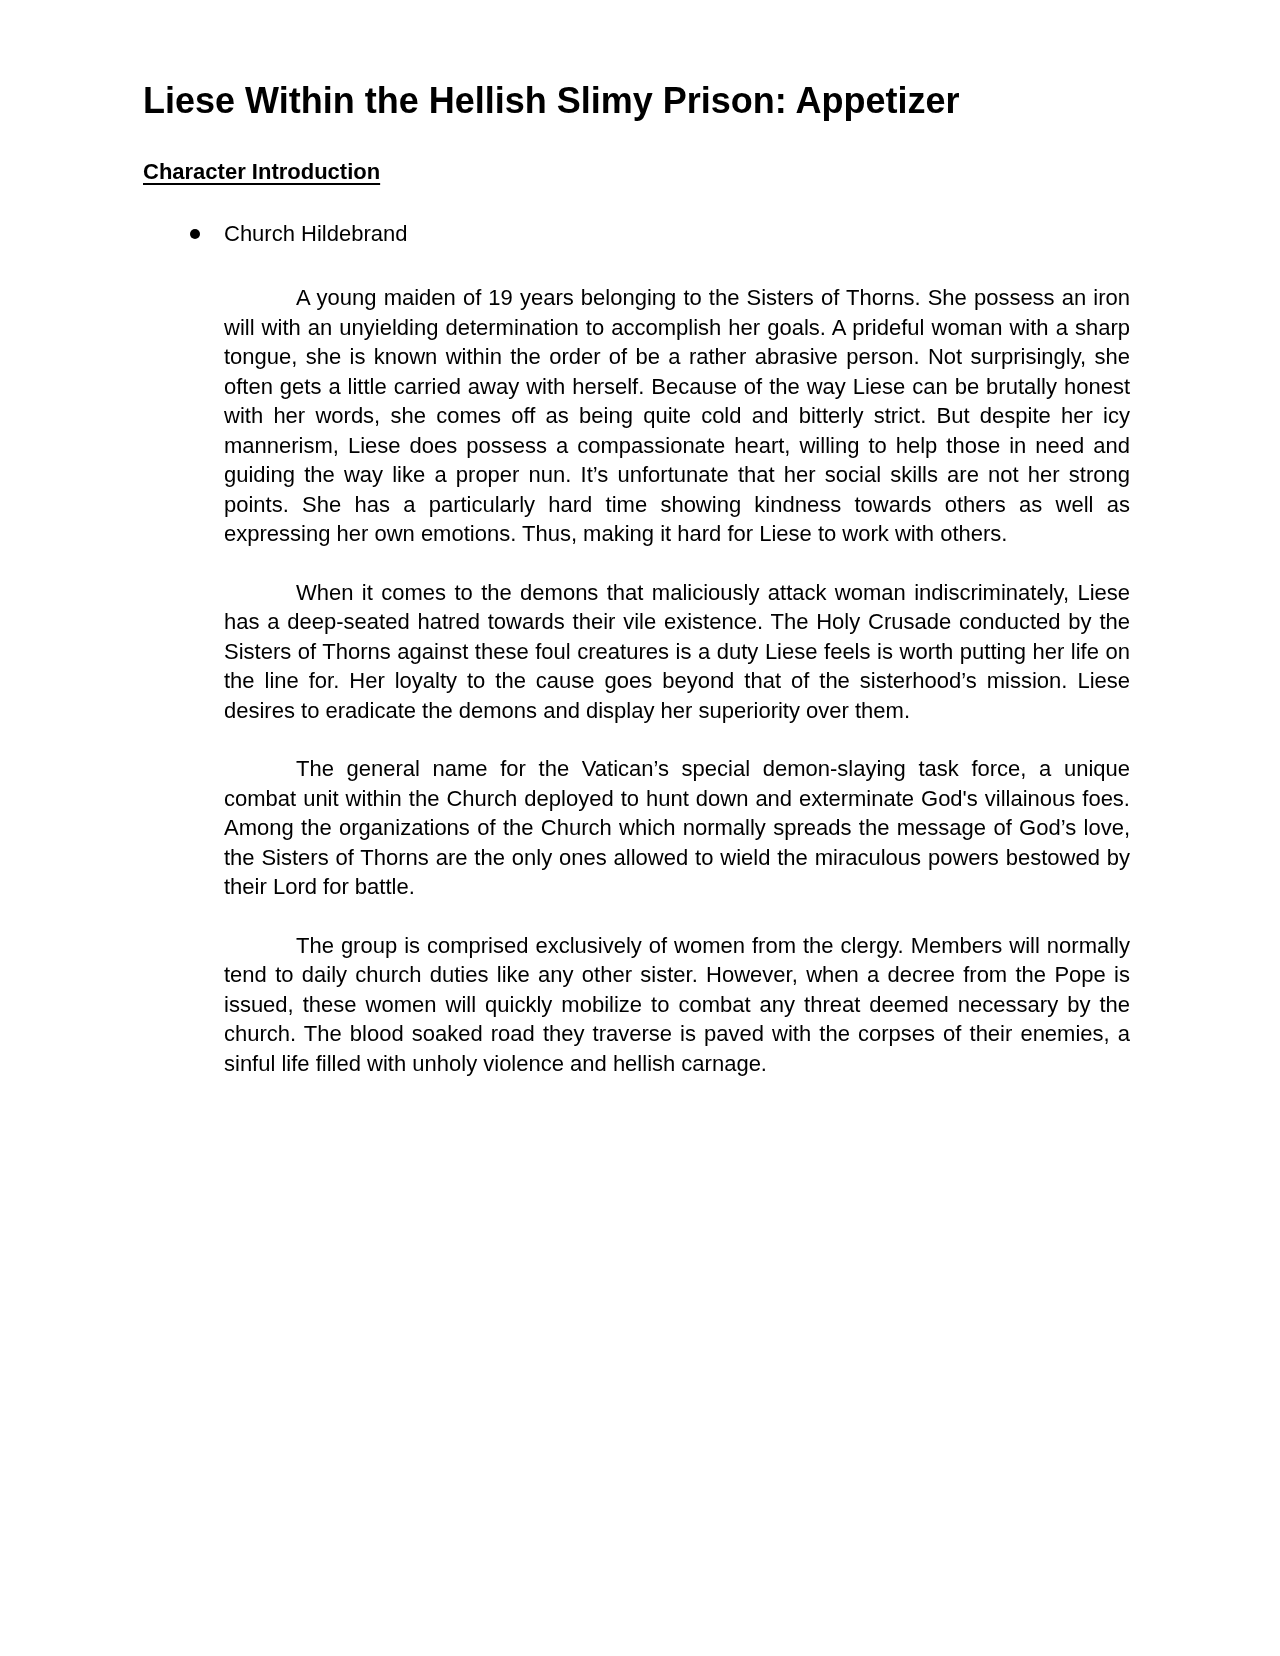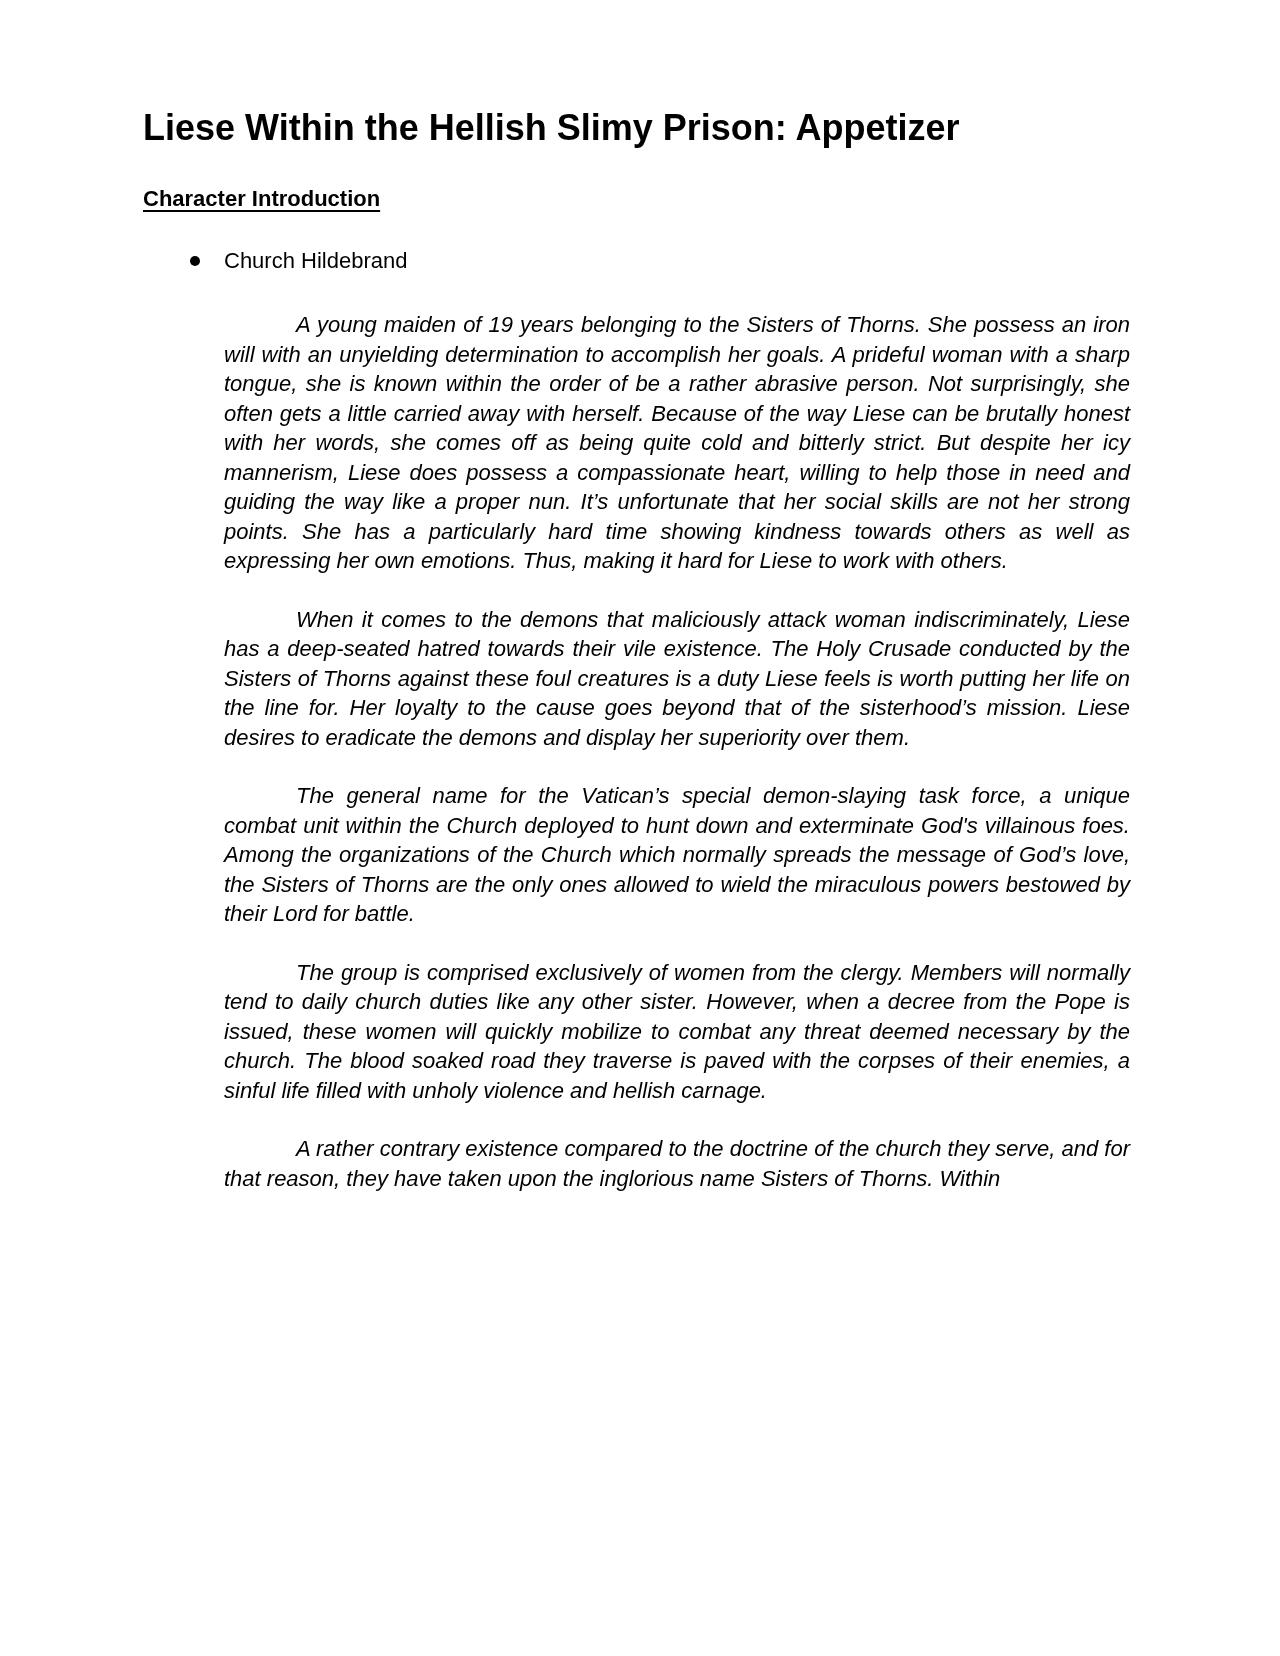--- a/index.html
+++ b/index.html
@@ -7,21 +7,21 @@
     padding: 0;
     background: #ffffff;
   }
   .page {
     position: relative;
     width: 1280px;
     height: 1628px;
     background: #ffffff;
     overflow: hidden;
     box-sizing: border-box;
-    padding: 106px 150px 0 143px;
+    padding: 79px 150px 0 143px;
     font-family: "Liberation Sans", "DejaVu Sans", sans-serif;
     color: #000000;
   }
   h1.doc-title {
     margin: 0 0 36px 0;
     font-size: 36px;
     line-height: 44px;
     font-weight: bold;
     color: #000000;
   }
@@ -51,21 +51,20 @@
     border-radius: 50%;
     background: #000000;
   }
   p.body-para {
     margin: 0 0 29px 81px;
     font-size: 22px;
     line-height: 29.5px;
     text-align: justify;
     text-indent: 72px;
     color: #000000;
-    font-style: italic;
   }
   section { display: block; }
 </style>
 </head>
 <body>
 
 <div class="page">
 
   <h1 class="doc-title">Liese Within the Hellish Slimy Prison: Appetizer</h1>
 
@@ -82,16 +81,15 @@
     <p class="body-para">When it comes to the demons that maliciously attack woman indiscriminately, Liese has a deep-seated hatred towards their vile existence. The Holy Crusade conducted by the Sisters of Thorns against these foul creatures is a duty Liese feels is worth putting her life on the line for. Her loyalty to the cause goes beyond that of the sisterhood’s mission. Liese desires to eradicate the demons and display her superiority over them.</p>
   </section>
 
   <section>
 
 
     <p class="body-para">The general name for the Vatican’s special demon-slaying task force, a unique combat unit within the Church deployed to hunt down and exterminate God's villainous foes. Among the organizations of the Church which normally spreads the message of God’s love, the Sisters of Thorns are the only ones allowed to wield the miraculous powers bestowed by their Lord for battle.</p>
 
     <p class="body-para">The group is comprised exclusively of women from the clergy. Members will normally tend to daily church duties like any other sister. However, when a decree from the Pope is issued, these women will quickly mobilize to combat any threat deemed necessary by the church. The blood soaked road they traverse is paved with the corpses of their enemies, a sinful life filled with unholy violence and hellish carnage.</p>
 
-    <p class="body-para">A rather contrary existence compared to the doctrine of the church they serve, and for that reason, they have taken upon the inglorious name Sisters of Thorns. Within</p>
   </section>
 
 </div>
 
 </body></html>

